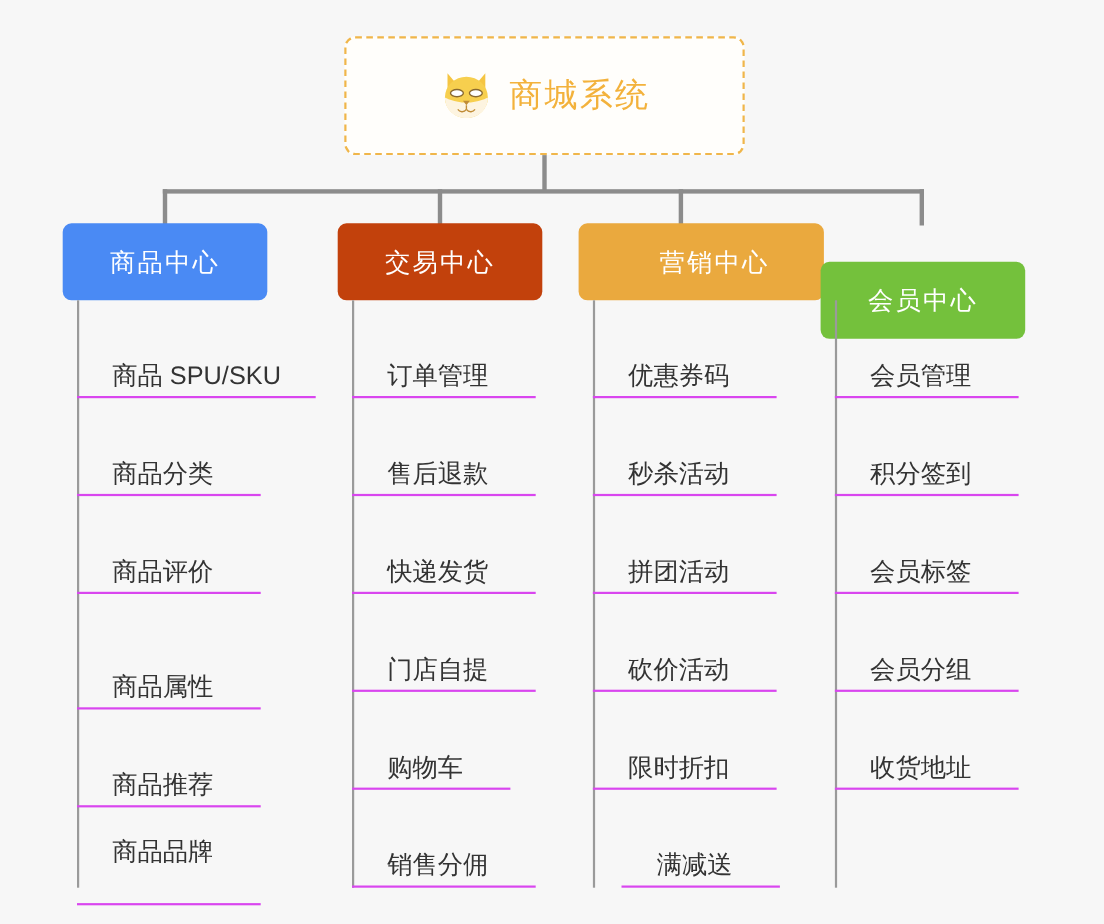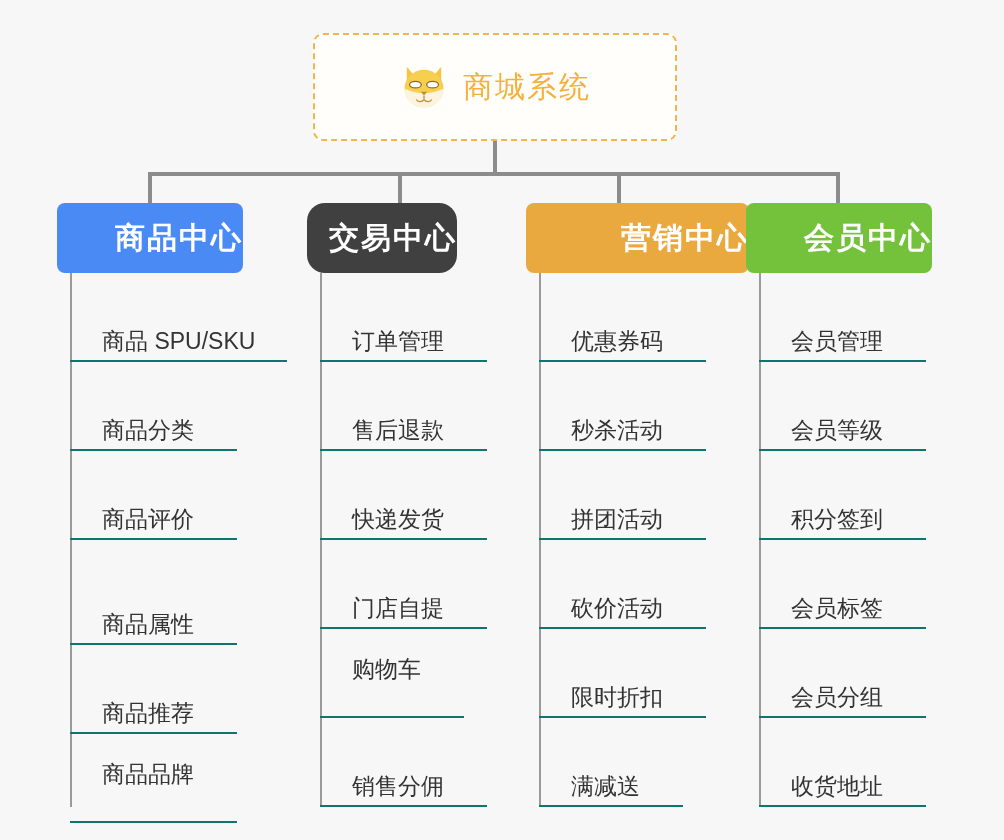--- a/index.html
+++ b/index.html
@@ -65,26 +65,25 @@
     top: 203px;
   }
   .cat-header {
     position: absolute;
     top: 0;
     left: 0;
     height: 70px;
     border-radius: 8px;
     display: flex;
     align-items: center;
-    justify-content: flex-end;
+    justify-content: center;
     color: #ffffff;
-    font-size: 30px;
+    font-size: 23px;
     letter-spacing: 2px;
     box-sizing: border-box;
-    font-weight: bold;
   }
 
   .spine {
     position: absolute;
     top: 70px;
     left: 13px;
     width: 2px;
     background: #9a9a9a;
   }
 
@@ -92,21 +91,21 @@
     position: absolute;
     top: 70px;
     left: 13px;
   }
   .leaf {
     position: relative;
     height: 89px;
     box-sizing: border-box;
     display: flex;
     align-items: flex-end;
-    border-bottom: 2px solid #0f766e;
+    border-bottom: 2px solid #d946ef;
   }
   .leaf-label {
     font-size: 23px;
     color: #333333;
     white-space: nowrap;
     padding: 0 14px 6px 32px;
     line-height: 1.1;
   }
 </style>
 </head>
@@ -160,38 +159,38 @@
           </div>
           <div class="leaf" style="width: 167px;">
             <span class="leaf-label">商品推荐</span>
           </div>
           <div class="leaf" style="width: 167px; align-items: center;">
             <span class="leaf-label">商品品牌</span>
           </div>
         </div>
       </div>
       <div class="column" style="left: 307px;">
-        <div class="cat-header" style="width: 150px; background: #404040; border-radius: 18px;">
+        <div class="cat-header" style="width: 186px; background: #c2410c;">
           <span>交易中心</span>
         </div>
         <div class="spine" style="height: 534px;"></div>
         <div class="leaf-list">
           <div class="leaf" style="width: 167px;">
             <span class="leaf-label">订单管理</span>
           </div>
           <div class="leaf" style="width: 167px;">
             <span class="leaf-label">售后退款</span>
           </div>
           <div class="leaf" style="width: 167px;">
             <span class="leaf-label">快递发货</span>
           </div>
           <div class="leaf" style="width: 167px;">
             <span class="leaf-label">门店自提</span>
           </div>
-          <div class="leaf" style="width: 144px; align-items: center;">
+          <div class="leaf" style="width: 144px;">
             <span class="leaf-label">购物车</span>
           </div>
           <div class="leaf" style="width: 167px;">
             <span class="leaf-label">销售分佣</span>
           </div>
         </div>
       </div>
       <div class="column" style="left: 526px;">
         <div class="cat-header" style="width: 223px; background: rgb(234, 169, 62); padding-left: 24px;">
           <span>营销中心</span>
@@ -206,38 +205,35 @@
           </div>
           <div class="leaf" style="width: 167px;">
             <span class="leaf-label">拼团活动</span>
           </div>
           <div class="leaf" style="width: 167px;">
             <span class="leaf-label">砍价活动</span>
           </div>
           <div class="leaf" style="width: 167px;">
             <span class="leaf-label">限时折扣</span>
           </div>
-          <div class="leaf" style="width: 144px;">
+          <div class="leaf" style="width: 144px; margin-left: 26px;">
             <span class="leaf-label">满减送</span>
           </div>
         </div>
       </div>
       <div class="column" style="left: 746px;">
-        <div class="cat-header" style="width: 186px; background: rgb(116, 193, 60);">
+        <div class="cat-header" style="width: 186px; background: rgb(116, 193, 60); margin-top: 35px;">
           <span>会员中心</span>
         </div>
         <div class="spine" style="height: 534px;"></div>
         <div class="leaf-list">
           <div class="leaf" style="width: 167px;">
             <span class="leaf-label">会员管理</span>
           </div>
           <div class="leaf" style="width: 167px;">
-            <span class="leaf-label">会员等级</span>
-          </div>
-          <div class="leaf" style="width: 167px;">
             <span class="leaf-label">积分签到</span>
           </div>
           <div class="leaf" style="width: 167px;">
             <span class="leaf-label">会员标签</span>
           </div>
           <div class="leaf" style="width: 167px;">
             <span class="leaf-label">会员分组</span>
           </div>
           <div class="leaf" style="width: 167px;">
             <span class="leaf-label">收货地址</span>

